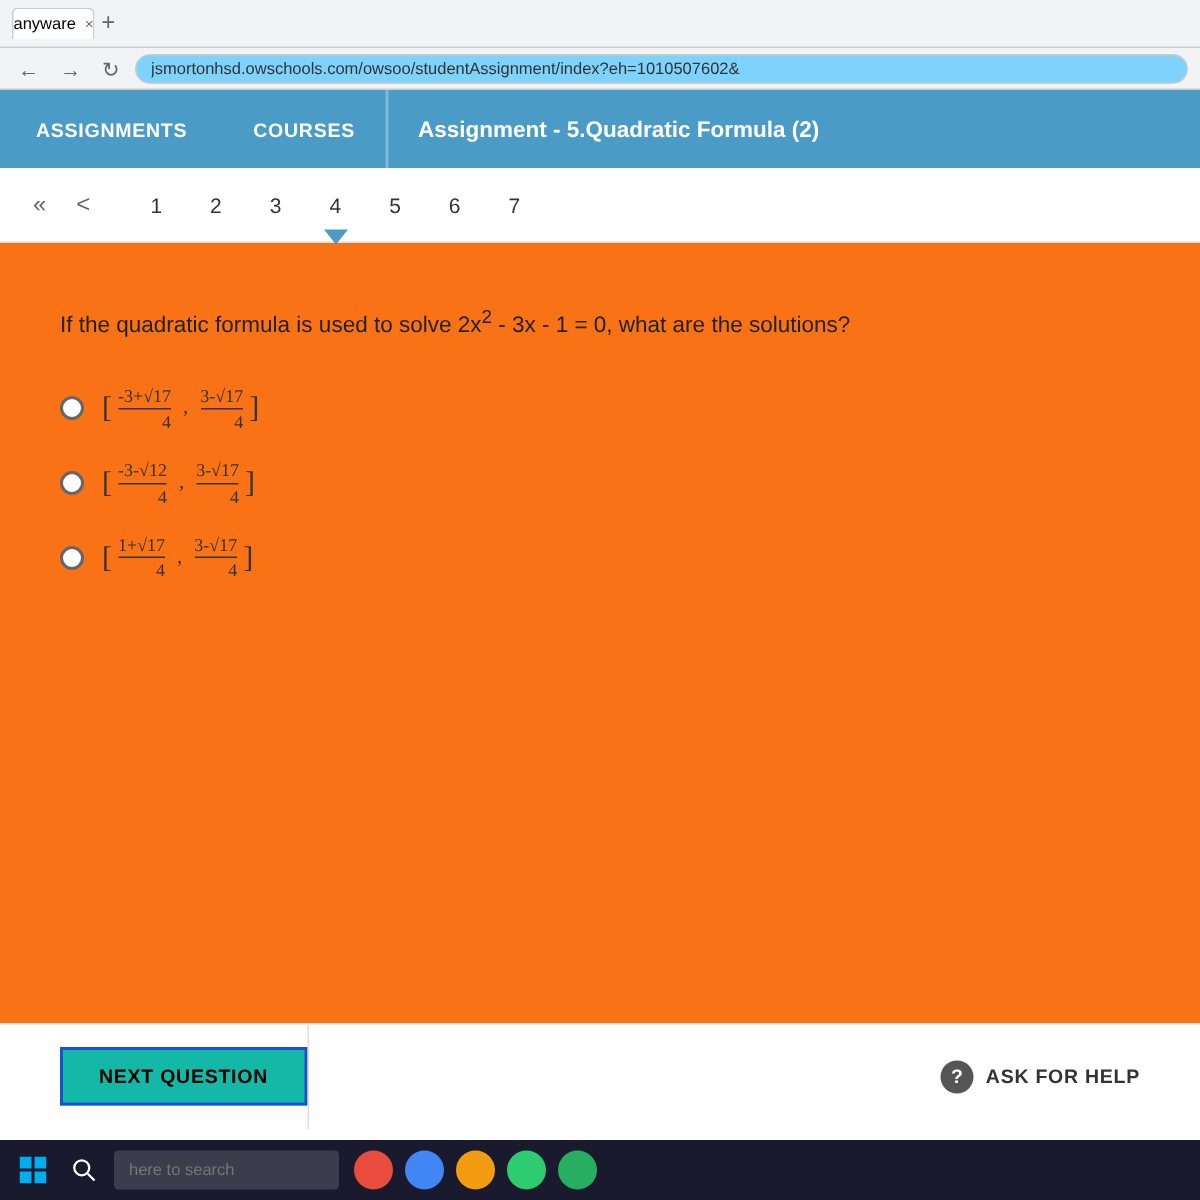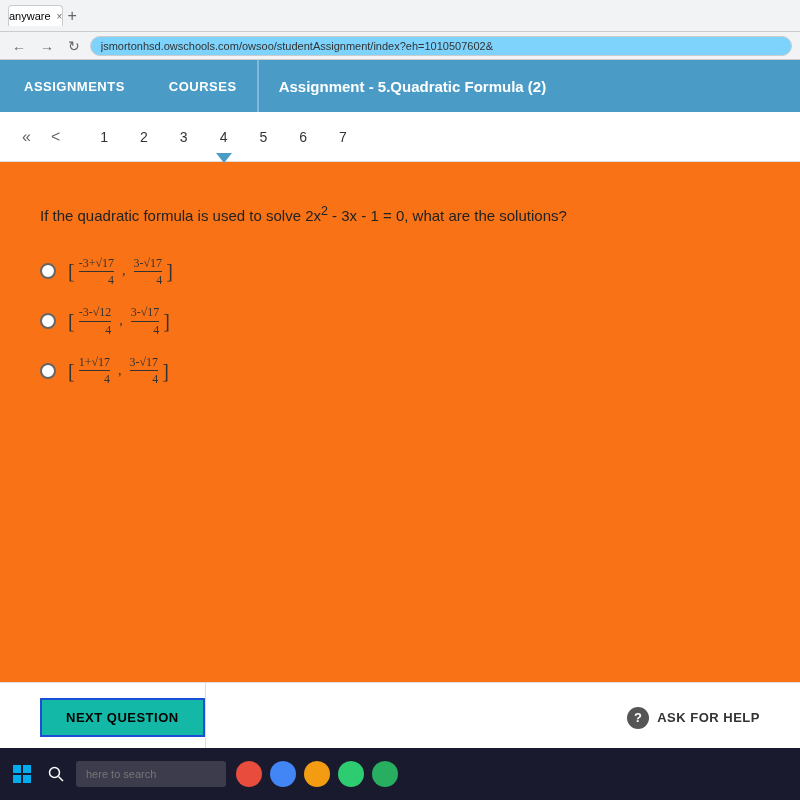--- a/index.html
+++ b/index.html
@@ -274,21 +274,21 @@
       display: flex;
       align-items: center;
       gap: 20px;
       flex: 1;
       justify-content: flex-end;
     }
 
     
     .taskbar {
       background: #1a1a2e;
-      height: 52px;
+      height: 40px;
       display: flex;
       align-items: center;
       padding: 0 8px;
       gap: 6px;
       position: absolute;
       bottom: 0;
       left: 0;
       width: 800px;
     }
     .taskbar-search {

